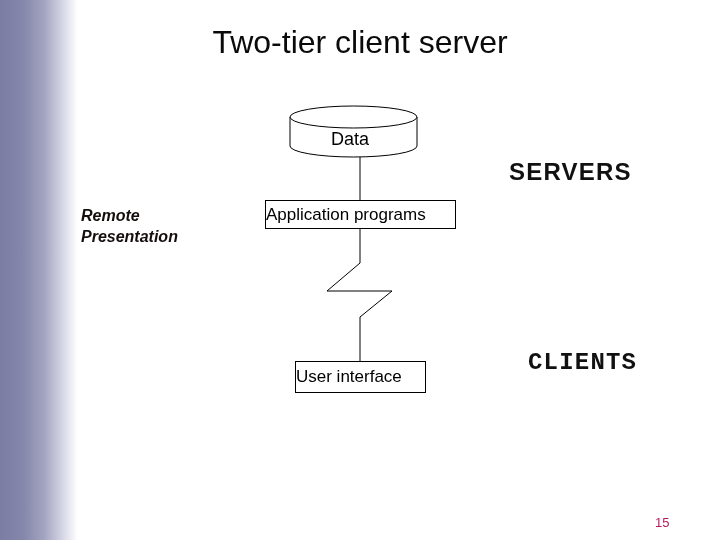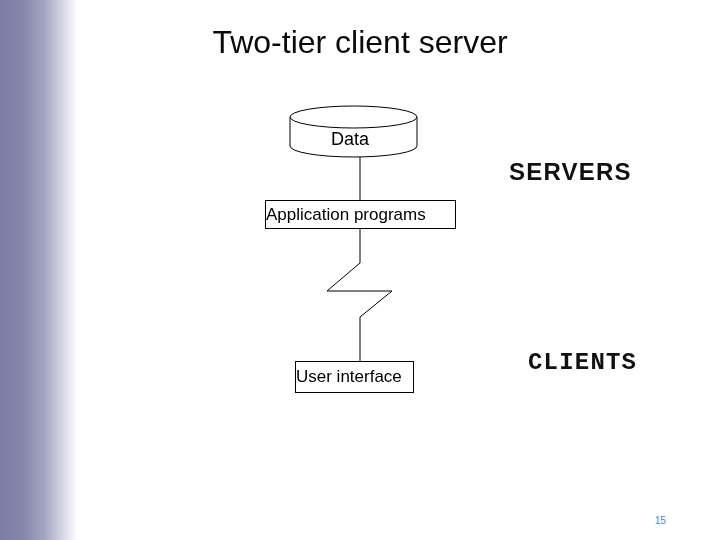--- a/index.html
+++ b/index.html
@@ -55,21 +55,21 @@
     display: flex;
     align-items: center;
     justify-content: flex-start;
   }
   .app-box {
     left: 265px; top: 200px;
     width: 191px; height: 29px;
   }
   .ui-box {
     left: 295px; top: 361px;
-    width: 119px; height: 32px;
+    width: 131px; height: 32px;
   }
   .side-label {
     position: absolute;
     font-size: 24px;
     font-weight: bold;
     color: #111111;
     letter-spacing: 1.2px;
     white-space: nowrap;
   }
   .servers-label { left: 509px; top: 158px; }
@@ -80,22 +80,22 @@
     width: 120px;
     font-size: 16px;
     font-weight: bold;
     font-style: italic;
     color: #140f0d;
     line-height: 1.3;
   }
   .page-number {
     position: absolute;
     left: 655px; top: 515px;
-    font-size: 10px;
-    color: #3b82f6;
+    font-size: 13px;
+    color: #be185d;
   }
 </style>
 </head>
 <body>
 
 <div id="slide">
 
   <div class="accent-bar"></div>
 
   <div class="slide-title">Two-tier client server</div>
@@ -119,16 +119,17 @@
   </div>
 
   <div class="node-box ui-box">
     <span>User interface</span>
   </div>
 
   <div class="side-label servers-label">SERVERS</div>
 
   <div class="side-label clients-label">CLIENTS</div>
 
+  <div class="remote-presentation">Remote Presentation</div>
 
   <div class="page-number">15</div>
 
 </div>
 
 </body></html>

